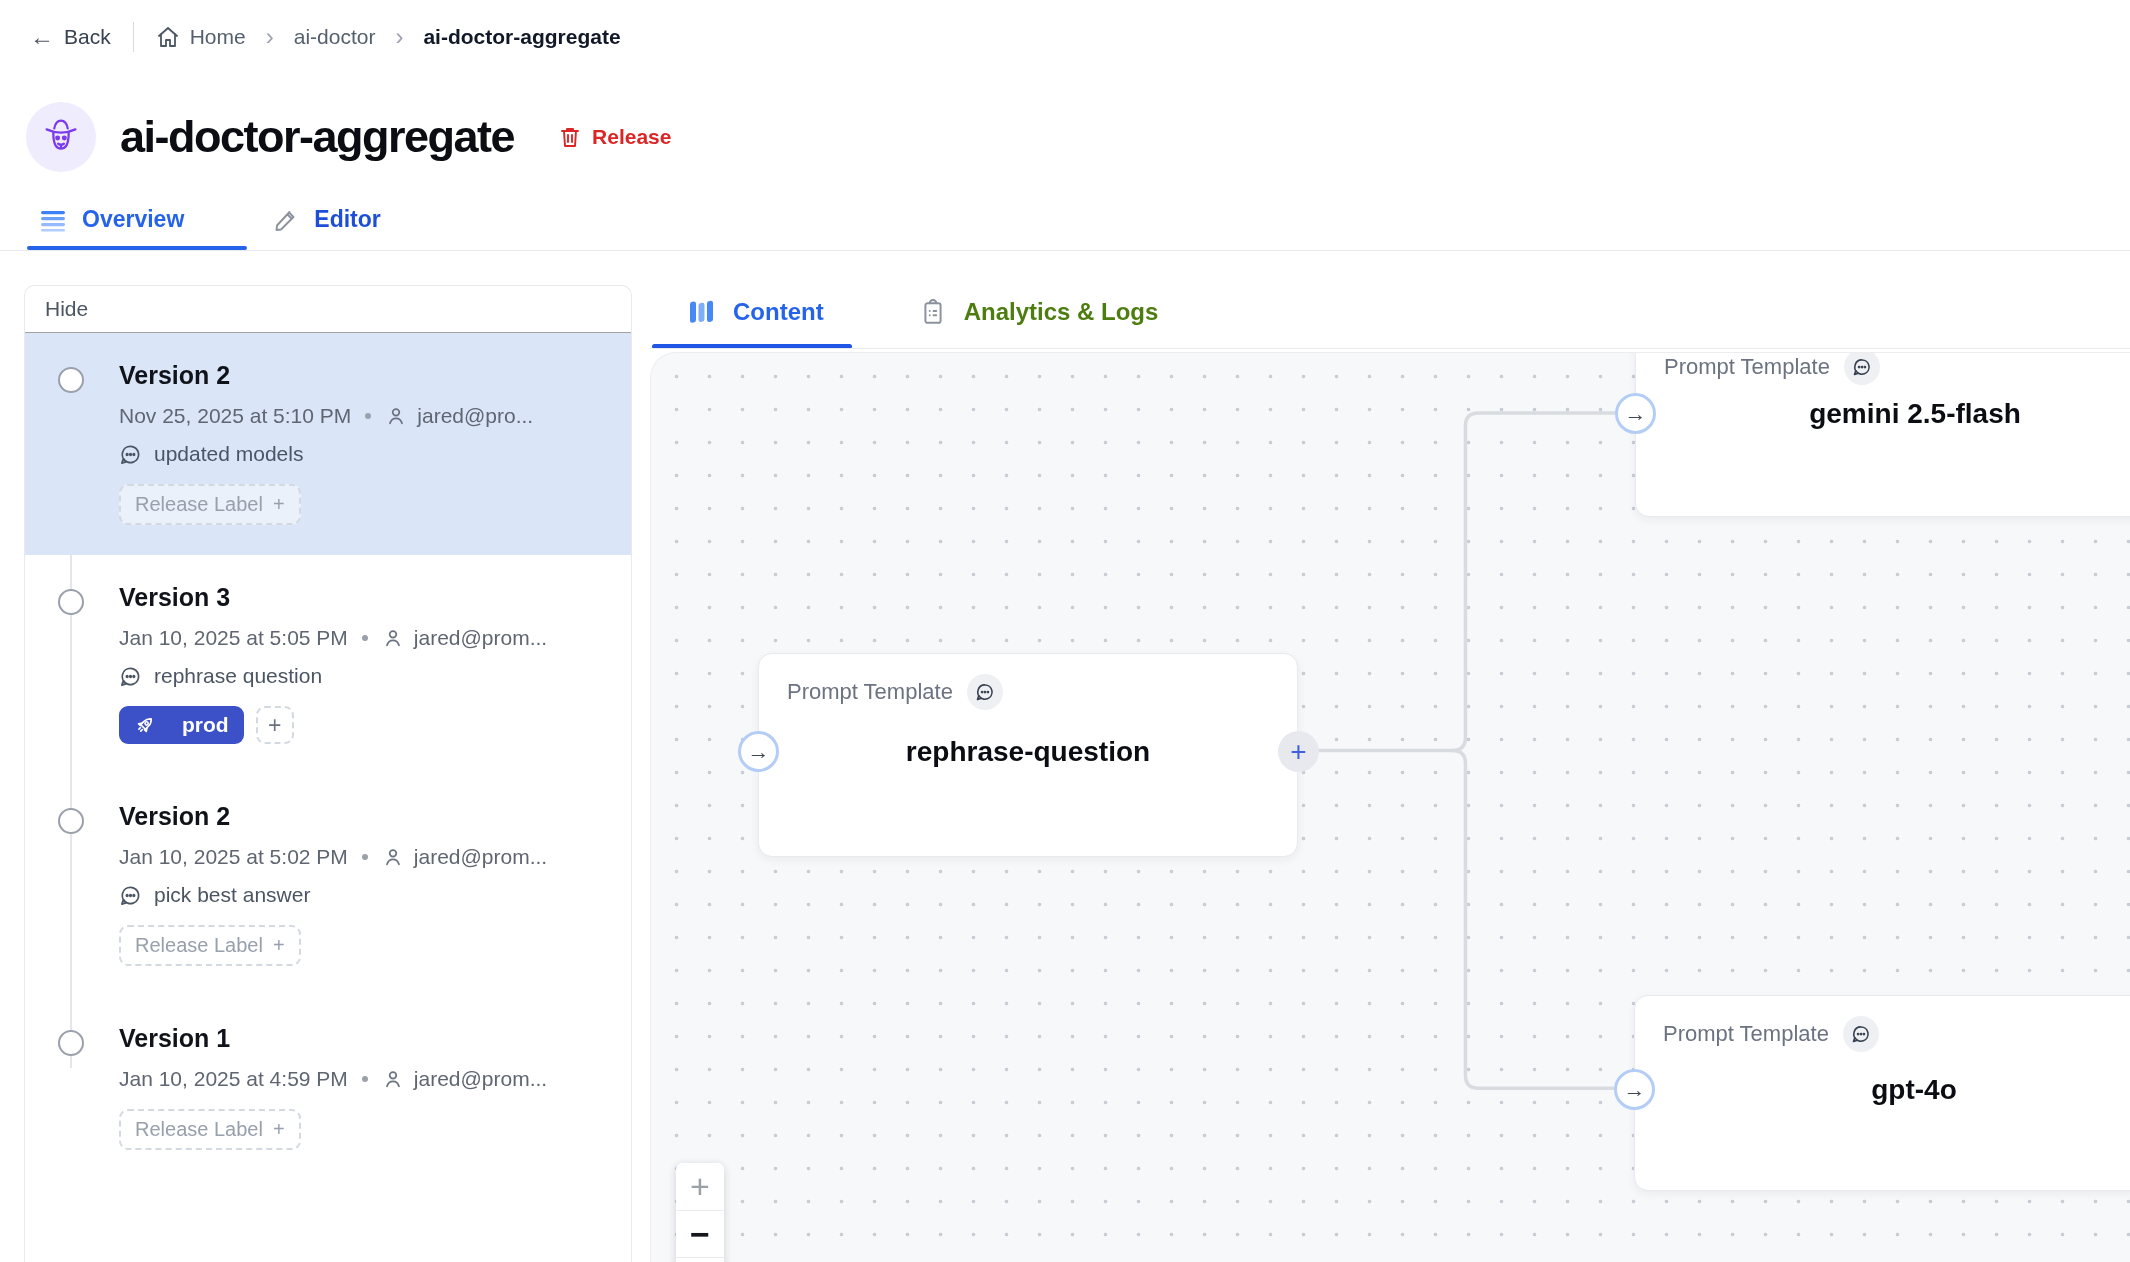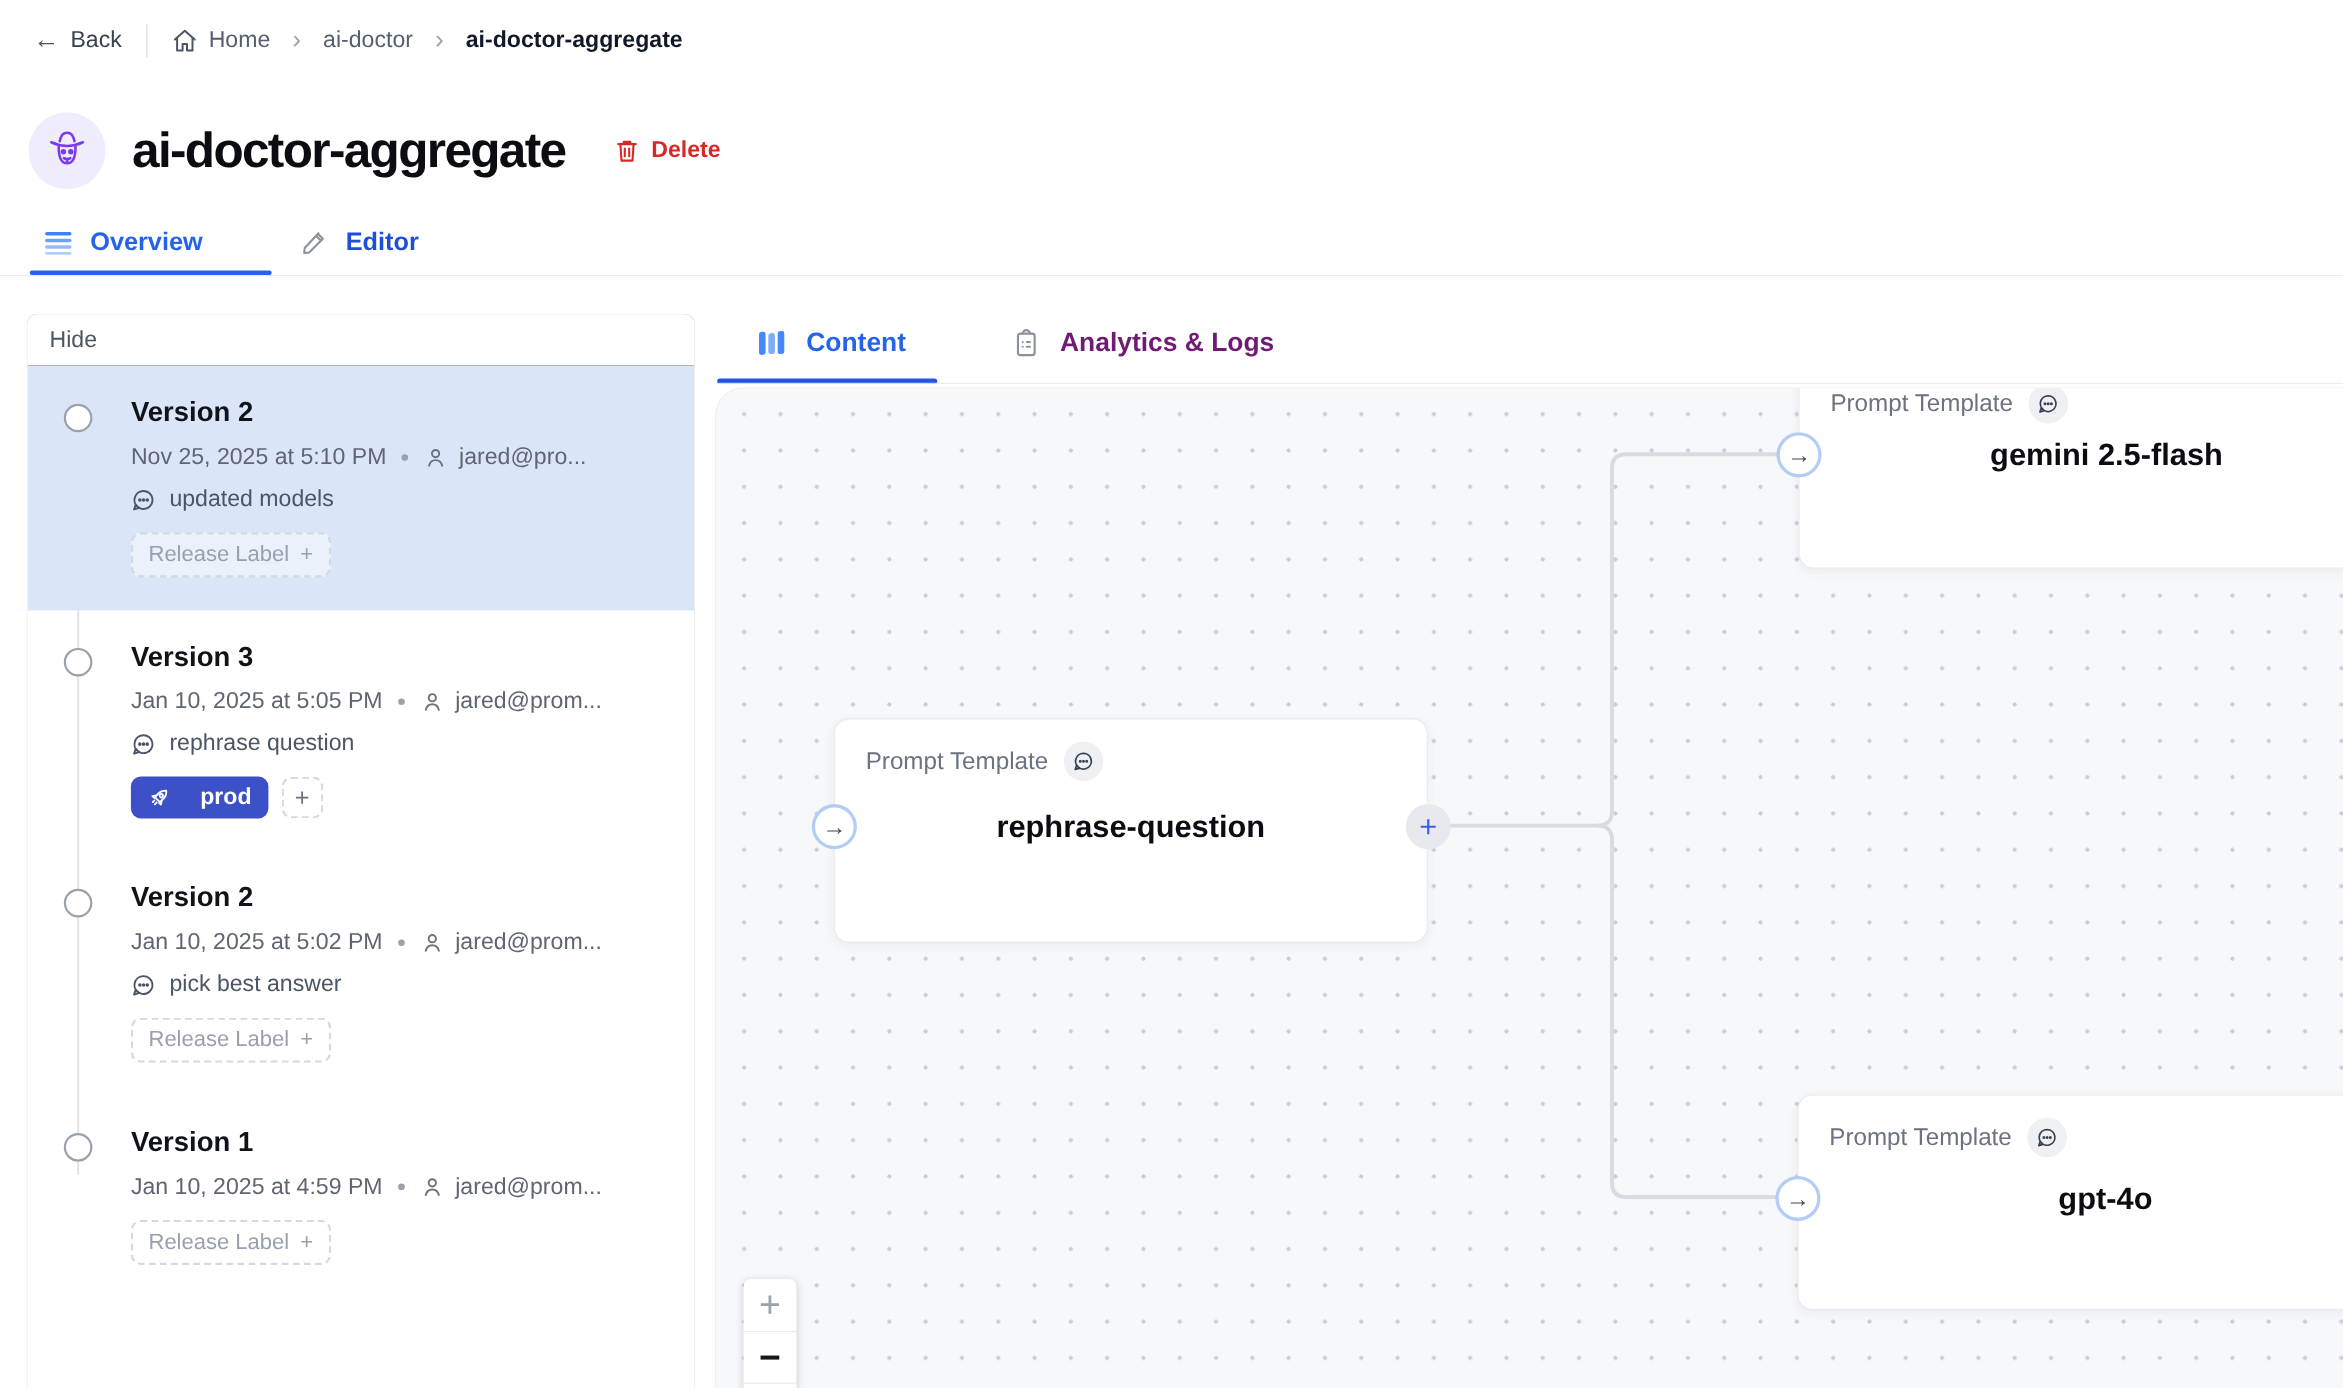--- a/index.html
+++ b/index.html
@@ -55,21 +55,21 @@
     background:rgba(255,255,255,0.45); cursor:pointer; }
   .prod-badge { display:flex; align-items:center; gap:26px; padding:7px 15px; background:#3c50c8;
     border-radius:9px; color:#fff; font-size:21px; font-weight:700; cursor:pointer; }
   .plus-chip { width:38px; height:38px; border:2px dashed #d3d9e1; border-radius:9px;
     display:flex; align-items:center; justify-content:center; font-size:23px; color:#6b7280; cursor:pointer; }
 
   
   .ctabs { position:absolute; left:688px; top:298px; display:flex; gap:96px; }
   .ctab { display:flex; align-items:center; gap:18px; font-size:24px; font-weight:600; cursor:pointer; }
   .ctab.active { color:#2563eb; }
-  .ctab.inactive { color:#701a75; }
+  .ctab.inactive { color:#4d7c0f; }
   .ctab-underline { position:absolute; left:652px; top:344px; width:200px; height:5px;
     background:#2155e8; border-radius:3px; }
   .ctab-divider { position:absolute; left:650px; right:0; top:348px; height:1px; background:#e8eaed; }
 
   
   .canvas { position:absolute; left:650px; top:352px; right:0; bottom:0;
     background-color:#f7f8fa;
     background-image:radial-gradient(circle, #c9cdd5 1.7px, transparent 2.1px);
     background-size:33px 33px; background-position:9px 7px;
     border-top-left-radius:26px; overflow:hidden; border-top:1px solid #ededf0; border-left:1px solid #ededf0; }
@@ -136,21 +136,21 @@
         <circle cx="27.5" cy="25" r="1.4" fill="#7c3aed"></circle>
         <path d="M21 31q3 2 6 0M24 32v3"></path>
       </svg>
     </div>
     <div class="page-title">ai-doctor-aggregate</div>
     <div class="delete-btn">
       <svg class="icon" width="24" height="24" viewBox="0 0 24 24" fill="none" stroke="#dc2626" stroke-width="1.9" stroke-linecap="round" stroke-linejoin="round">
           <path d="M4 6h16M9 6V4h6v2M6 6l1 15h10l1-15"></path>
           <path d="M10 10v7M14 10v7"></path>
         </svg>
-      <span>Delete</span>
+      <span>Release</span>
     </div>
   </div>
 
   <div class="page-tabs">
     <div class="ptab active">
       <svg class="icon" width="26" height="24" viewBox="0 0 26 24">
           <g fill="#3b82f6">
             <rect x="1" y="3" width="24" height="3.2" rx="1.6"></rect>
             <rect x="1" y="9" width="24" height="3.2" rx="1.6" opacity="0.75"></rect>
             <rect x="1" y="15" width="24" height="3.2" rx="1.6" opacity="0.55"></rect>

